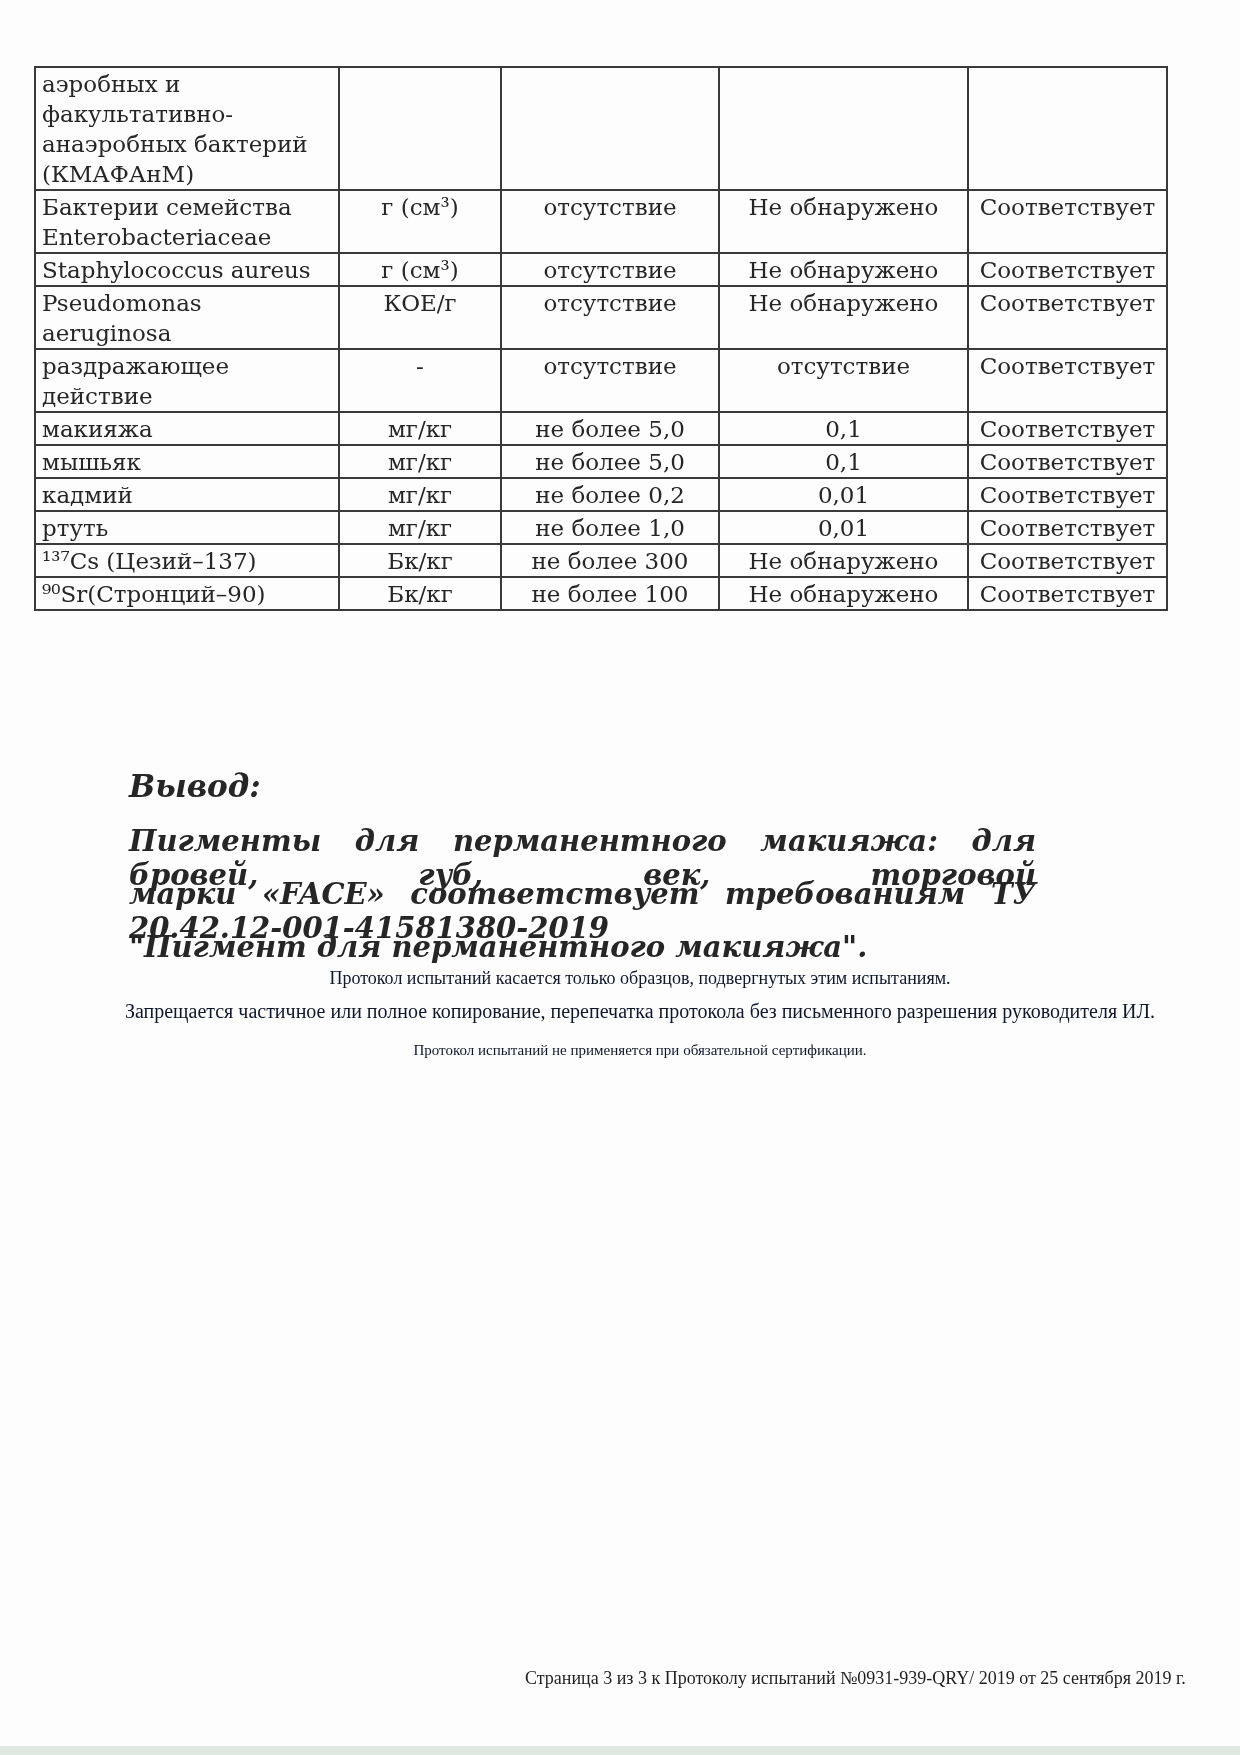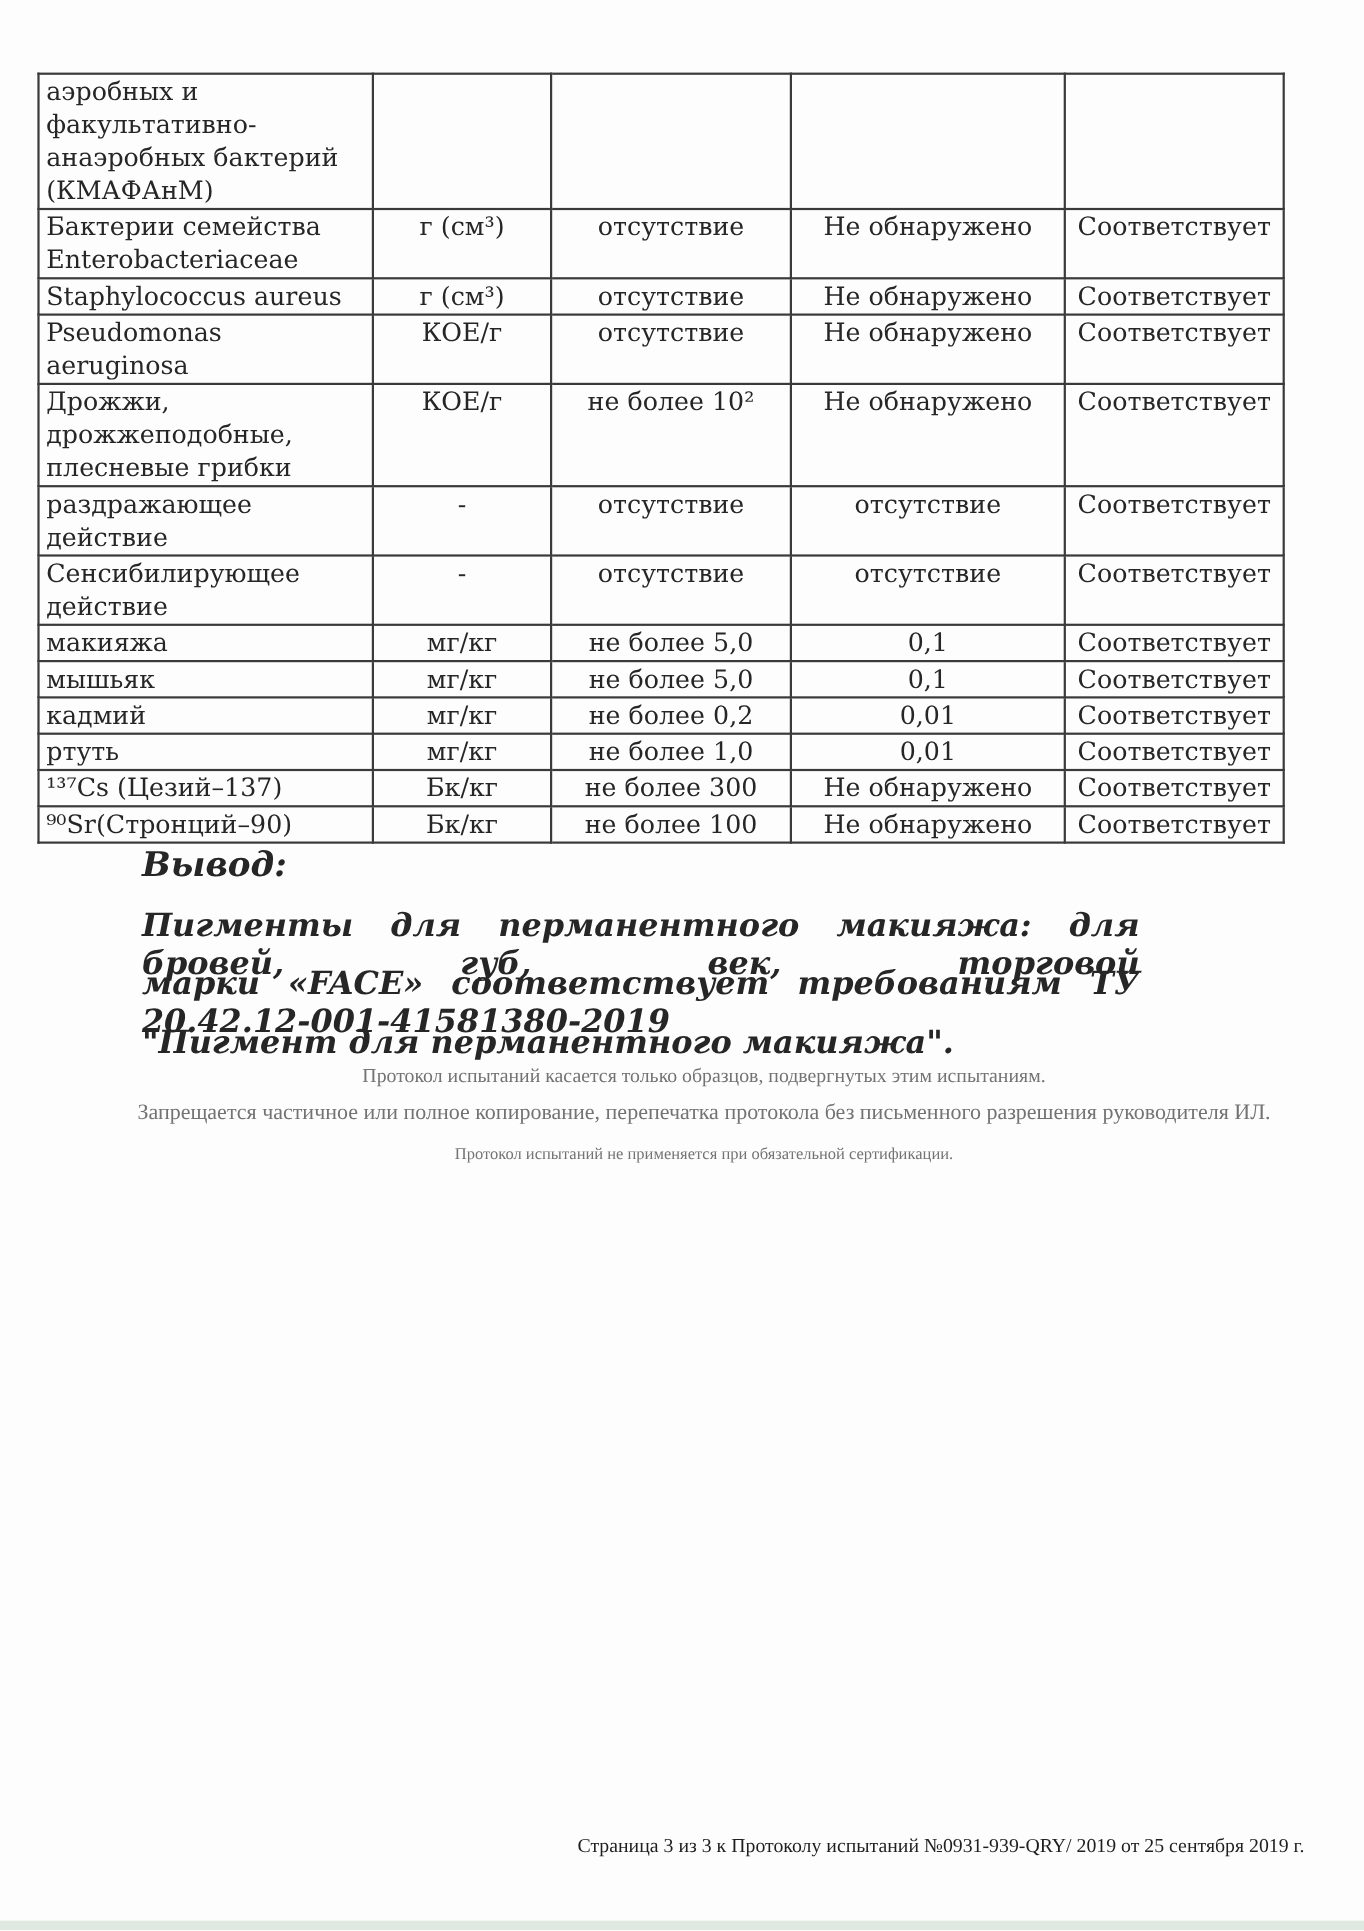--- a/index.html
+++ b/index.html
@@ -72,21 +72,21 @@
 
   
   .notes {
     position: absolute;
     left: 40px;
     top: 968px;
     width: 1200px;
     text-align: center;
     font-family: "Liberation Serif", serif;
   }
-  .note { color: #737373; }
+  .note { color: #0f172a; }
   .note.n1 { font-size: 18px; margin-bottom: 11px; }
   .note.n2 { font-size: 20px; margin-bottom: 19px; }
   .note.n3 { font-size: 15px; }
 
   
   .footer {
     position: absolute;
     left: 525px;
     top: 1668px;
     font-family: "Liberation Serif", serif;
@@ -144,39 +144,22 @@
         <td class="c-mid">Не обнаружено</td>
         <td class="c-mid">Соответствует</td>
       </tr>
       <tr style="height:28px">
         <td class="c-param">Pseudomonas aeruginosa</td>
         <td class="c-mid">КОЕ/г</td>
         <td class="c-mid">отсутствие</td>
         <td class="c-mid">Не обнаружено</td>
         <td class="c-mid">Соответствует</td>
       </tr>
-      <tr style="height:90px">
-        <td class="c-param">Дрожжи,
-дрожжеподобные,
-плесневые грибки</td>
-        <td class="c-mid">КОЕ/г</td>
-        <td class="c-mid">не более 10²</td>
-        <td class="c-mid">Не обнаружено</td>
-        <td class="c-mid">Соответствует</td>
-      </tr>
       <tr style="height:60px">
         <td class="c-param">раздражающее
-действие</td>
-        <td class="c-mid">-</td>
-        <td class="c-mid">отсутствие</td>
-        <td class="c-mid">отсутствие</td>
-        <td class="c-mid">Соответствует</td>
-      </tr>
-      <tr style="height:59px">
-        <td class="c-param">Сенсибилирующее
 действие</td>
         <td class="c-mid">-</td>
         <td class="c-mid">отсутствие</td>
         <td class="c-mid">отсутствие</td>
         <td class="c-mid">Соответствует</td>
       </tr>
       <tr style="height:31px">
         <td class="c-param">макияжа</td>
         <td class="c-mid">мг/кг</td>
         <td class="c-mid">не более 5,0</td>

